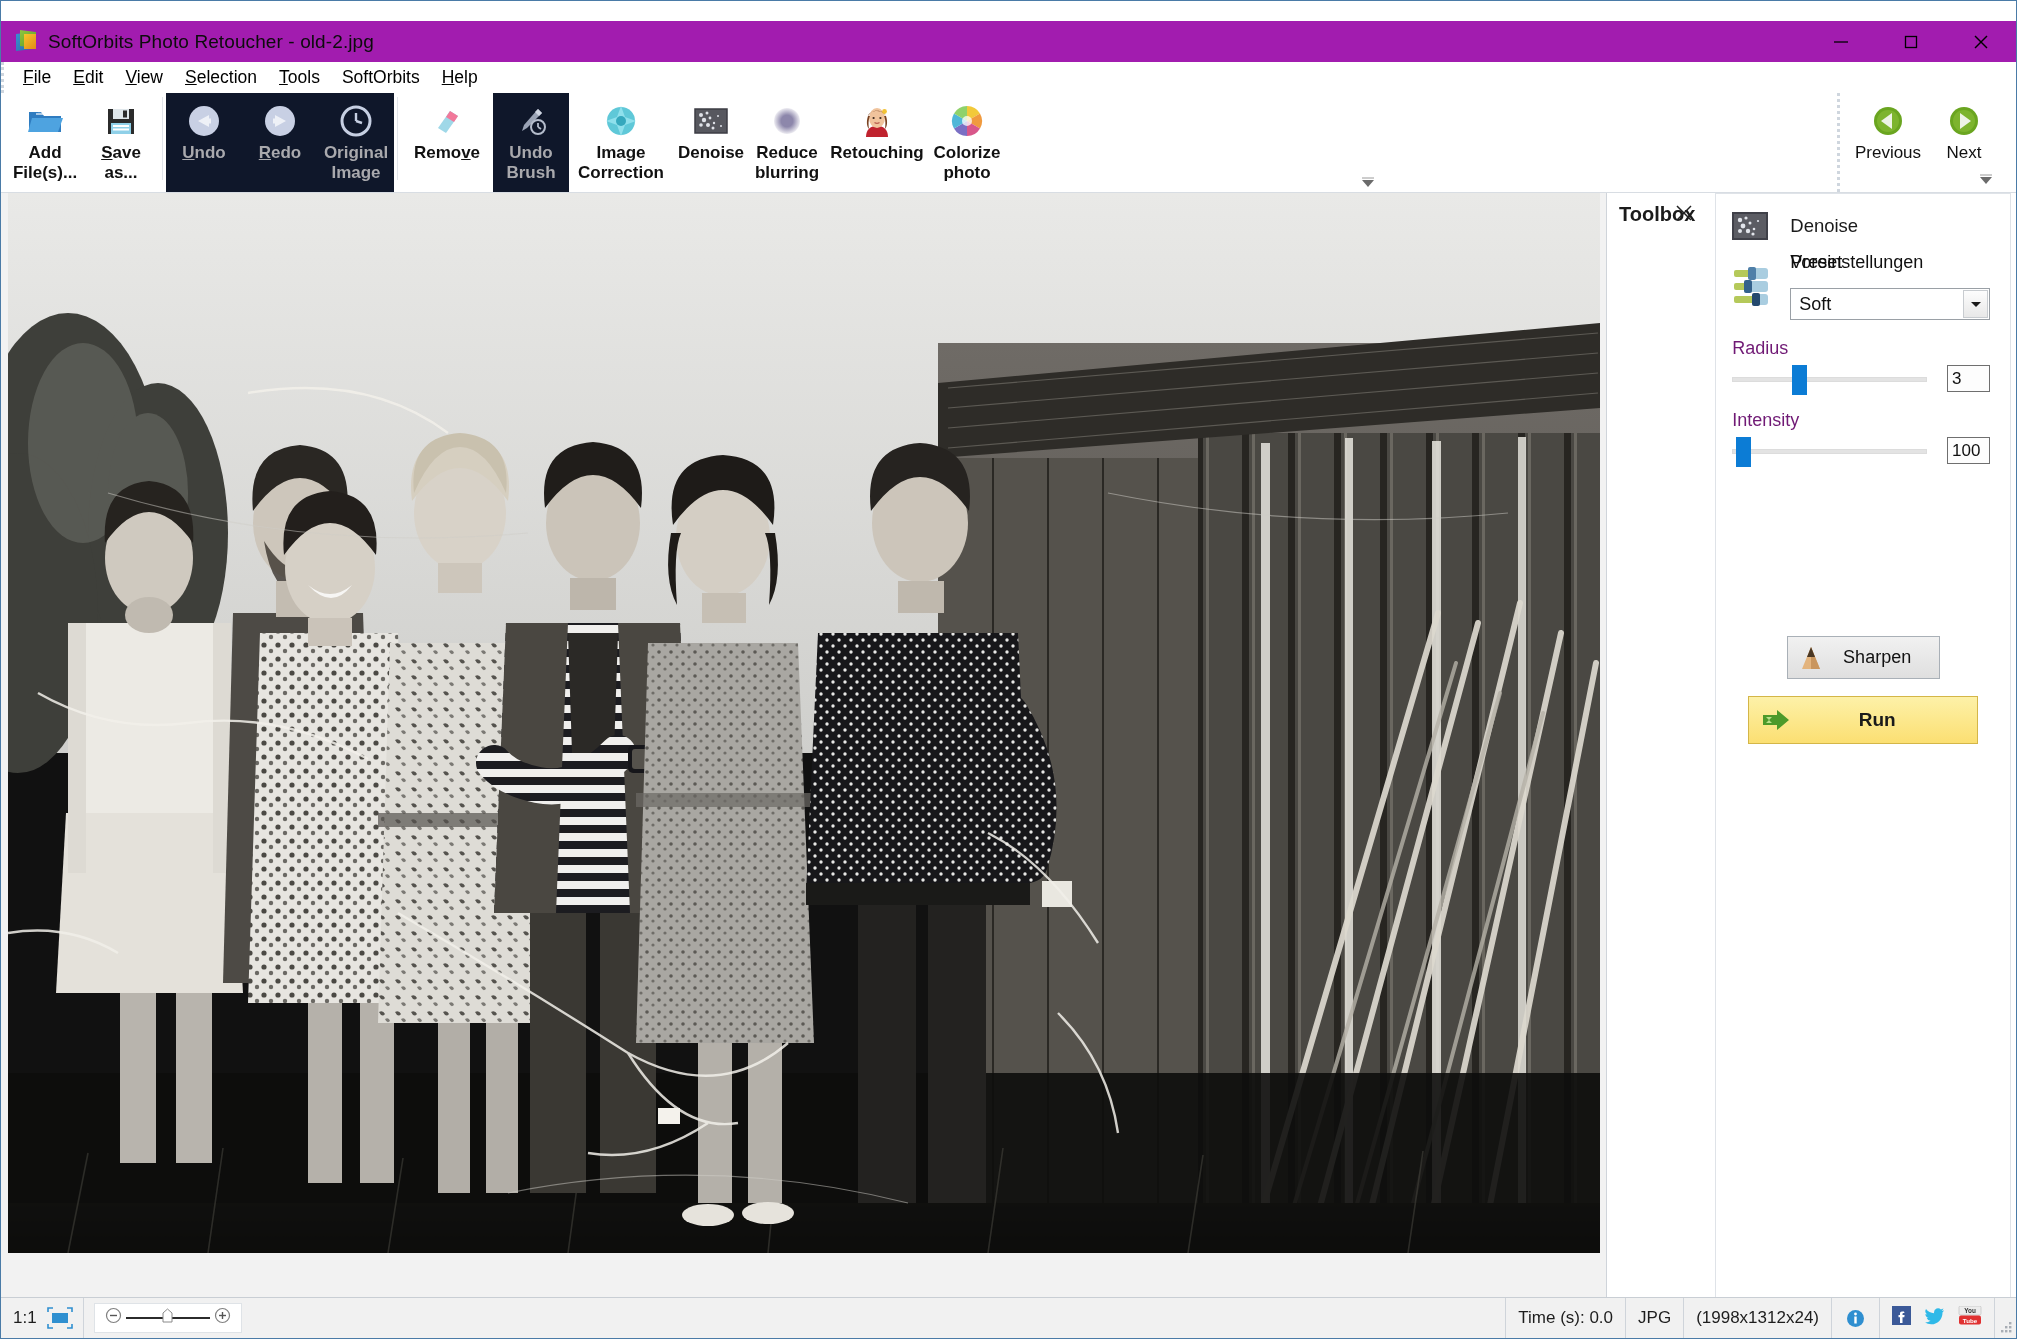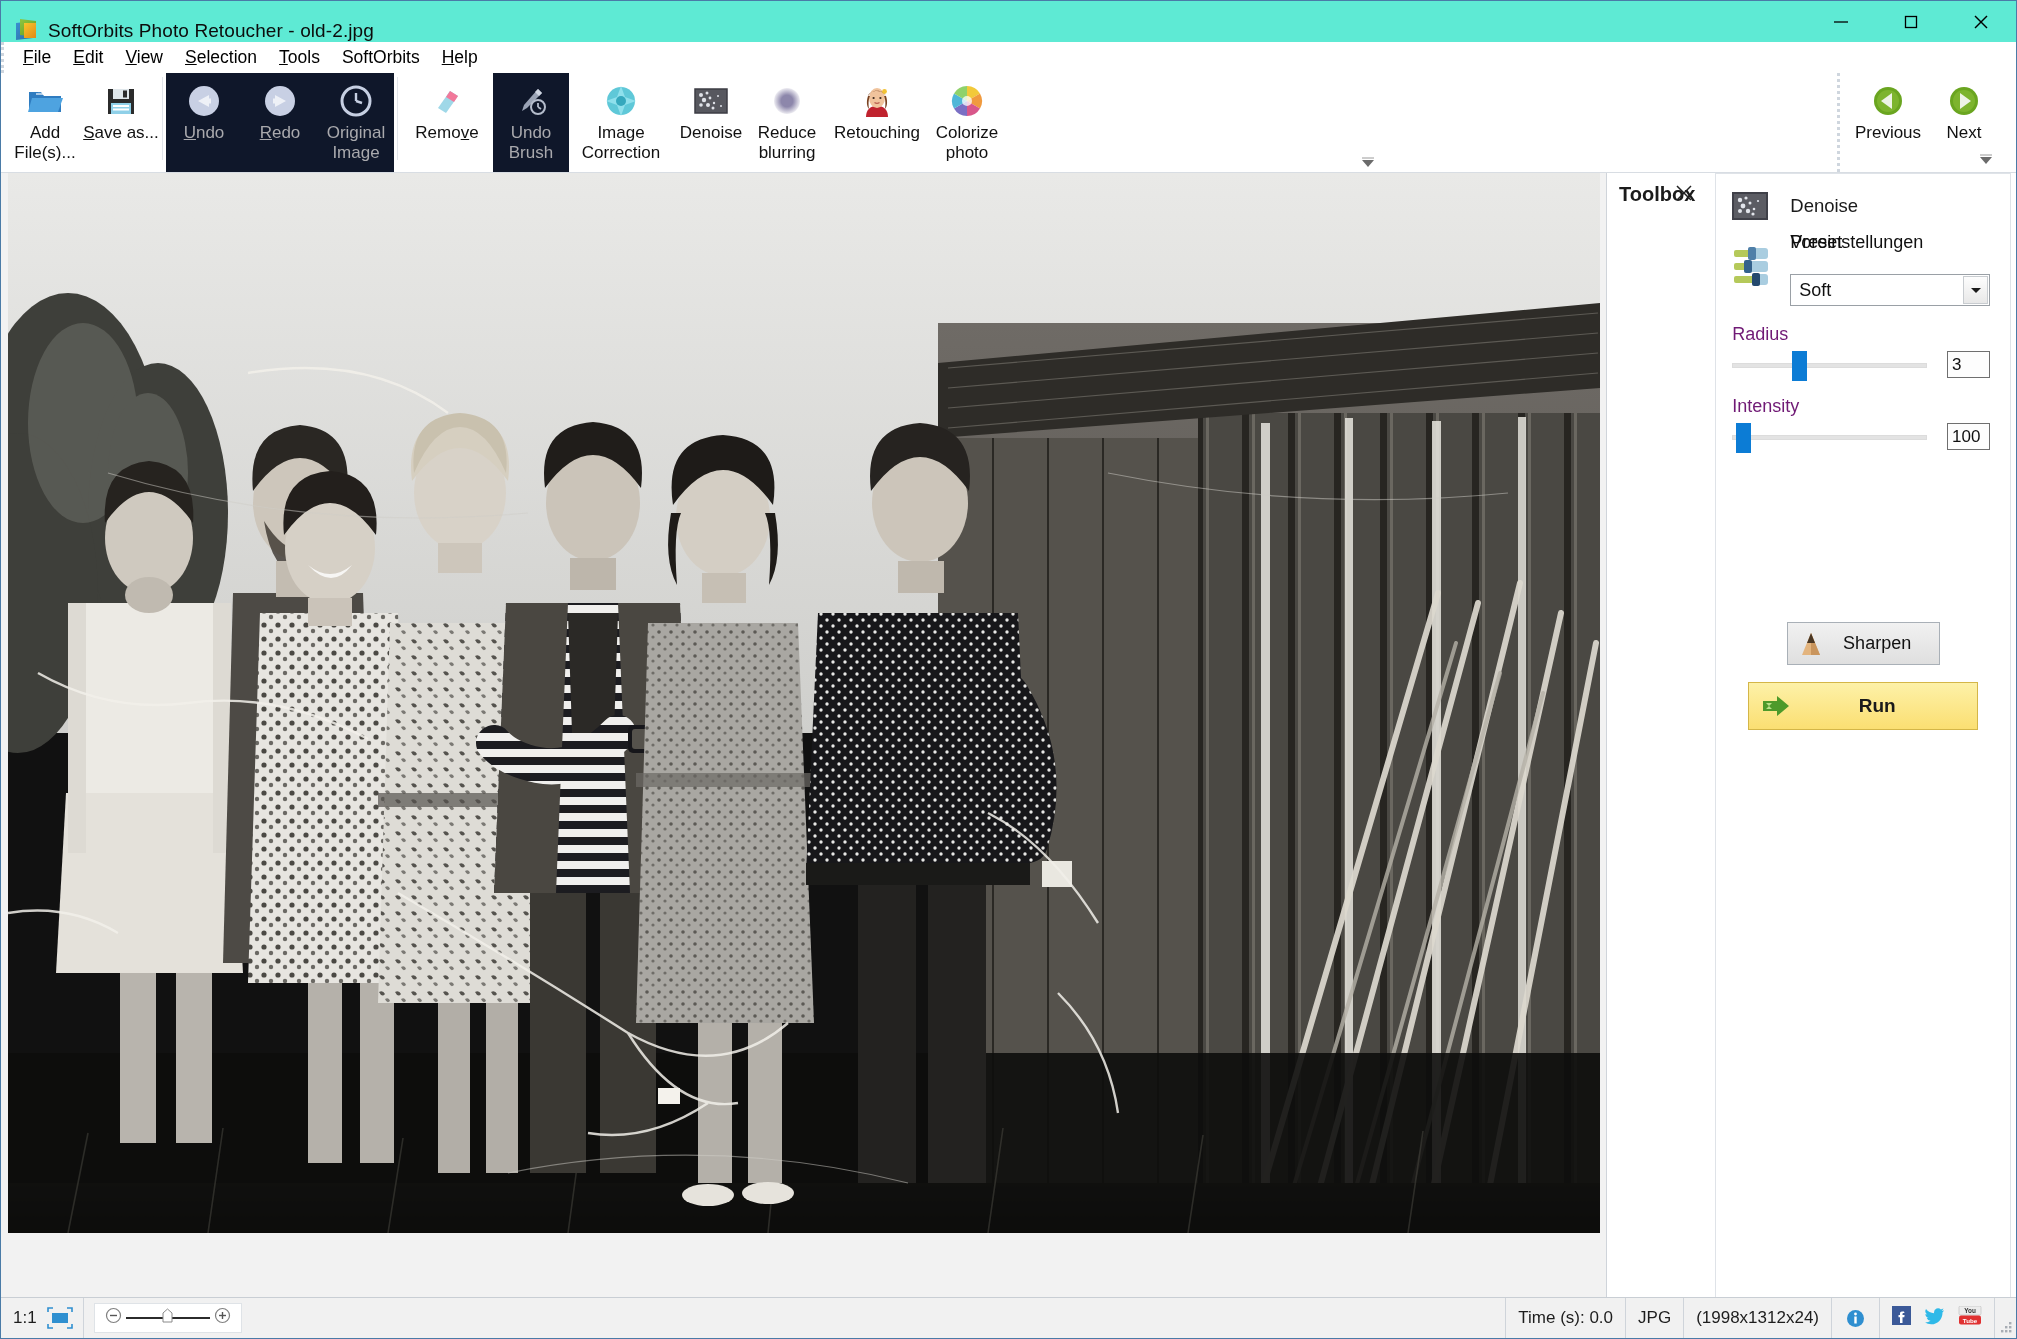--- a/index.html
+++ b/index.html
@@ -23,23 +23,24 @@
     box-sizing: border-box;
     display: flex;
     flex-direction: column;
   }
 
   
   .titlebar {
     height: 41px;
     flex: 0 0 41px;
     display: flex;
-    align-items: flex-end;
-    background: #5eead4;
-    position: relative;
+    align-items: center;
+    background: #a21caf;
+    position: relative;
+    margin-top: 20px;
   }
   .app-icon {
     width: 22px; height: 22px;
     margin-left: 15px; margin-right: 10px;
     position: relative;
     flex: 0 0 auto;
   }
   .app-icon .sq1 {
     position: absolute; left: 0; top: 2px;
     width: 17px; height: 17px;
@@ -103,20 +104,21 @@
     align-items: flex-start;
     background: #ffffff;
     border-bottom: 1px solid #d8dde3;
     padding-left: 6px;
   }
   .rib-group {
     display: flex;
     height: 99px;
     align-items: flex-start;
     position: relative;
+    font-weight: bold;
   }
   .rib-group.shade { background: #0f172a; }
   .rib-sep {
     width: 1px;
     height: 83px;
     background: #e2e5ea;
     margin: 4px 3px 0 3px;
     flex: 0 0 1px;
   }
   .rib-btn {
@@ -253,21 +255,21 @@
     position: relative;
     height: 24px;
     font-size: 18px;
     color: #101010;
   }
   .preset-label-stack span {
     position: absolute; left: 0; top: 0;
     white-space: nowrap;
   }
   .combo {
-    margin-top: 18px;
+    margin-top: 12px;
     height: 32px;
     border: 1px solid #9aa0a6;
     background: #fff;
     display: flex;
     align-items: center;
     position: relative;
     box-sizing: border-box;
   }
   .combo .cval {
     font-size: 18px;

